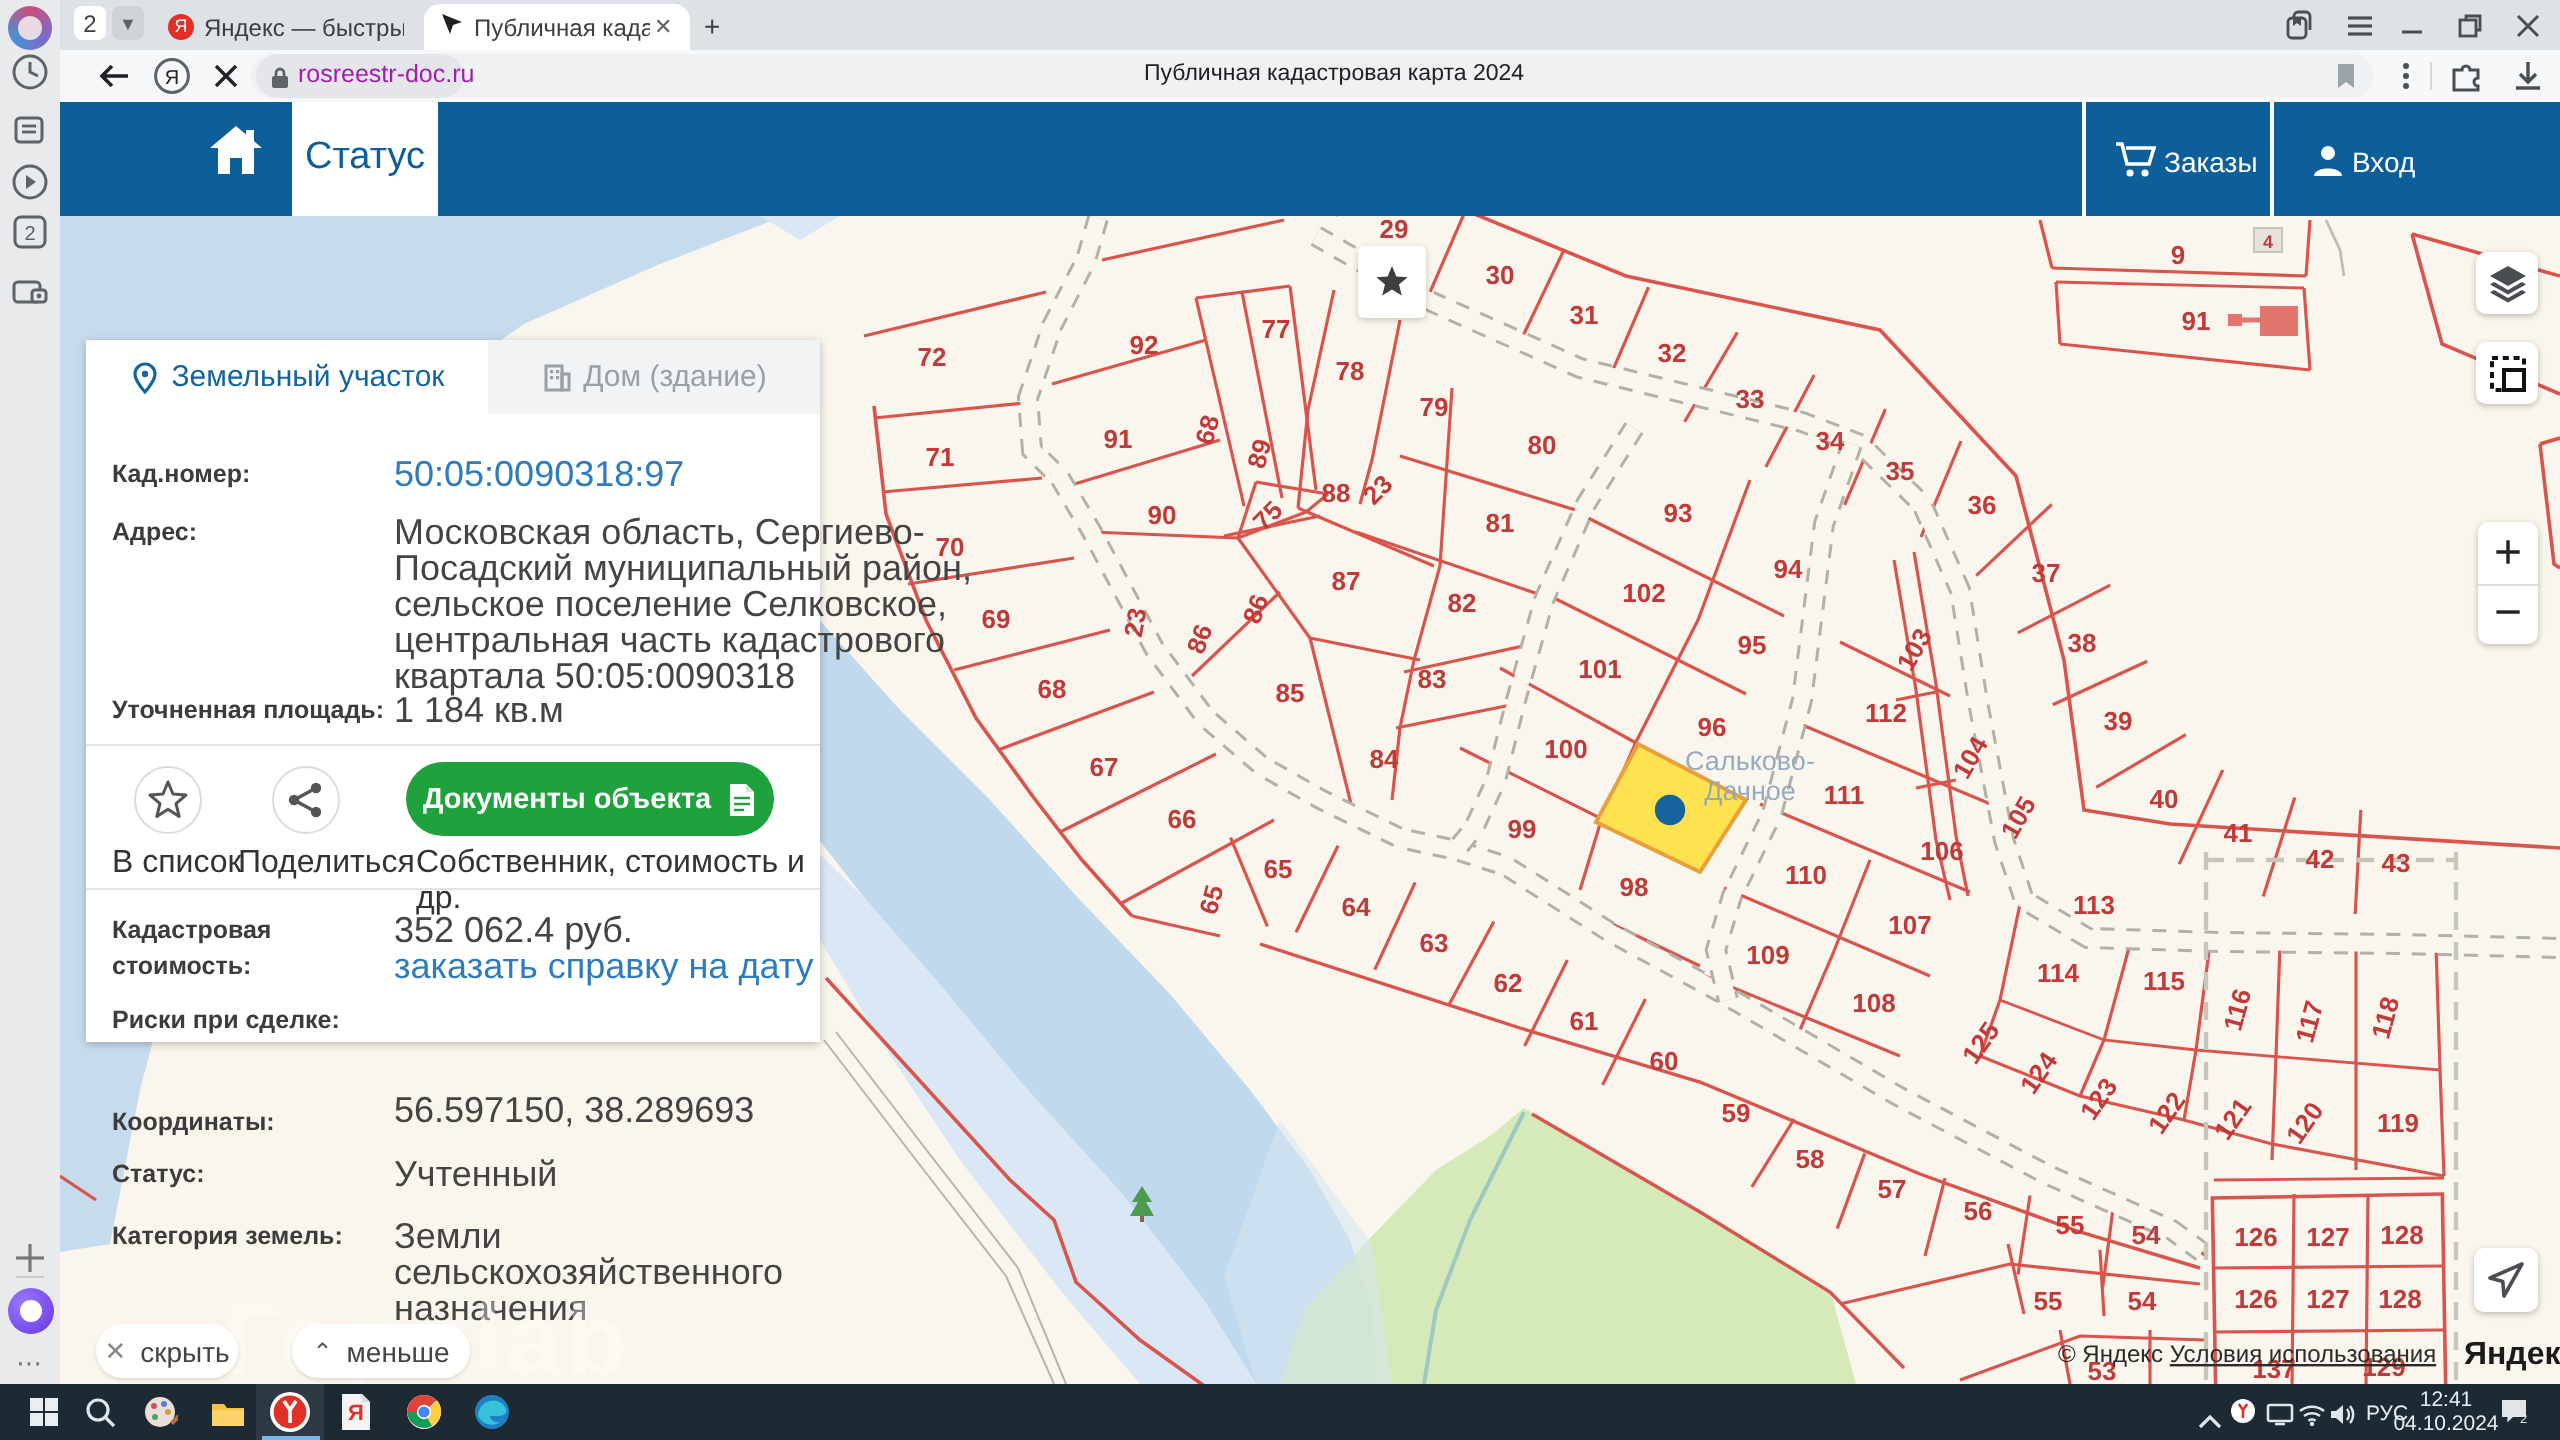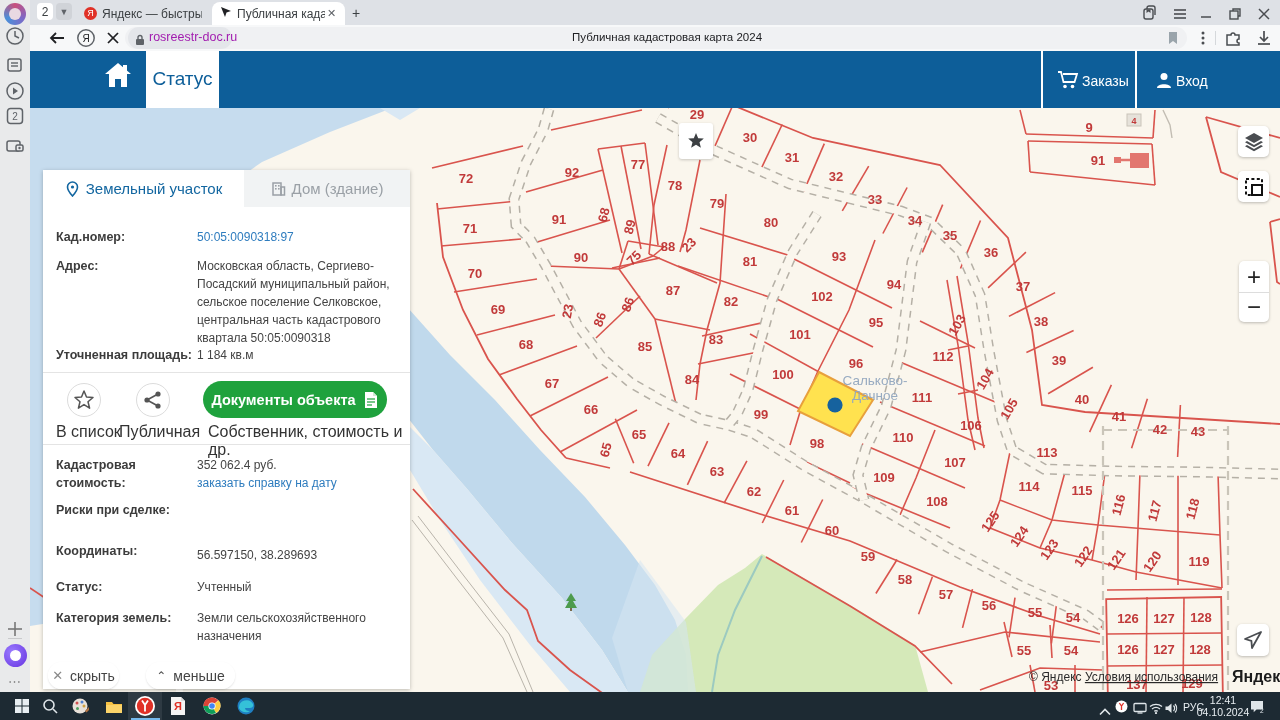--- a/index.html
+++ b/index.html
@@ -5,26 +5,26 @@
 .abs{position:absolute}
 #stage{position:relative;width:1280px;height:720px}
 
 #tabbar{left:30px;top:0;width:1250px;height:25px;background:#dee1e6}
 #toolbar{left:30px;top:25px;width:1250px;height:26px;background:#f7f8f9}
 #sidebar{left:0;top:0;width:30px;height:692px;background:#e9eaeb}
 #bluebar{left:30px;top:51px;width:1250px;height:57px;background:#0d5e99}
 .tab{position:absolute;top:2px;height:23px;border-radius:8px 8px 0 0;font-size:12px;color:#3c4043;display:flex;align-items:center}
 .chip{position:absolute;background:#fff;border-radius:4px;font-size:12px;color:#3c4043;display:flex;align-items:center;justify-content:center}
 
-#panel{left:43px;top:170px;width:367px;height:519px;background:#fff;box-shadow:0 1px 4px rgba(0,0,0,.25)}
+#panel{left:43px;top:170px;width:367px;height:351px;background:#fff;box-shadow:0 1px 4px rgba(0,0,0,.25)}
 #ptabs{position:absolute;left:0;top:0;width:367px;height:37px;background:#f1f3f4}
 #ptab1{position:absolute;left:0;top:0;width:201px;height:37px;background:#fff;color:#1266a0;font-size:15px;display:flex;align-items:center;justify-content:center;gap:6px}
 #ptab2{position:absolute;left:201px;top:0;width:166px;height:37px;color:#9aa0a6;font-size:15px;display:flex;align-items:center;justify-content:center;gap:6px}
 .lbl{position:absolute;left:13px;font-size:12.5px;font-weight:bold;color:#3c3c3c;line-height:18px}
-.val{position:absolute;left:154px;font-size:12px;color:#444;line-height:18px}
+.val{position:absolute;left:154px;font-size:18px;color:#444;line-height:18px}
 .lnk{color:#2e7cbe}
 .hr{position:absolute;left:0;width:367px;height:1px;background:#e4e4e4}
 .cbtn{position:absolute;width:34px;height:34px;border-radius:50%;background:#fff;border:1px solid #dcdcdc;display:flex;align-items:center;justify-content:center}
 .cbl{position:absolute;font-size:16px;color:#333}
 #greenbtn{position:absolute;left:160px;top:211px;width:184px;height:37px;border-radius:19px;background:#1fa23d;color:#fff;font-size:14.5px;font-weight:bold;display:flex;align-items:center;justify-content:center;gap:7px}
 
 #search{left:45px;top:123px;width:626px;height:37px;background:#fff;border-radius:3px;box-shadow:0 1px 3px rgba(0,0,0,.2)}
 #star{left:679px;top:123px;width:34px;height:36px;background:#fff;border-radius:3px;box-shadow:0 1px 3px rgba(0,0,0,.2);display:flex;align-items:center;justify-content:center}
 
 .mctl{position:absolute;background:#fff;border-radius:5px;box-shadow:0 1px 3px rgba(0,0,0,.25);display:flex;align-items:center;justify-content:center}
@@ -340,41 +340,41 @@
   <div class="cbl" style="left:13px;top:253px">В список</div>
   <div class="cbtn" style="left:93px;top:213px">
         <svg width="22" height="22" viewBox="0 0 22 22" style="">
           <circle cx="16" cy="5" r="2.6" fill="#555"></circle>
           <circle cx="5" cy="11" r="2.6" fill="#555"></circle>
           <circle cx="16" cy="17" r="2.6" fill="#555"></circle>
           <line x1="5" y1="11" x2="16" y2="5" stroke="#555" stroke-width="1.6"></line>
           <line x1="5" y1="11" x2="16" y2="17" stroke="#555" stroke-width="1.6"></line>
         </svg>
       </div>
-  <div class="cbl" style="left:76px;top:253px">Публичная</div>
+  <div class="cbl" style="left:76px;top:253px">Поделиться</div>
   <div id="greenbtn">
         <span>Документы объекта</span>
         <svg width="16" height="18" viewBox="0 0 16 18" style="">
           <path d="M2 1 h8 l4 4 v12 h-12 Z" fill="#fff"></path>
           <path d="M10 1 l4 4 h-4 Z" fill="#cfe9d4"></path>
           <line x1="4" y1="8" x2="12" y2="8" stroke="#1fa23d" stroke-width="1.2"></line>
           <line x1="4" y1="11" x2="12" y2="11" stroke="#1fa23d" stroke-width="1.2"></line>
           <line x1="4" y1="14" x2="9" y2="14" stroke="#1fa23d" stroke-width="1.2"></line>
         </svg>
       </div>
   <div class="cbl" style="left:165px;top:253px">Собственник, стоимость и др.</div>
 
   <div class="hr" style="top:274px"></div>
 
   <div class="lbl" style="top:286px;width:130px">Кадастровая стоимость:</div>
   <div class="val" style="top:286px">352 062.4 руб.<br><span class="lnk">заказать справку на дату</span></div>
 
   <div class="lbl" style="top:331px">Риски при сделке:</div>
 
-  <div class="lbl" style="top:372px">Координаты:</div>
+  <div class="lbl" style="top:382px">Координаты:</div>
   <div class="val" style="top:376px">56.597150, 38.289693</div>
 
   <div class="lbl" style="top:408px">Статус:</div>
   <div class="val" style="top:408px">Учтенный</div>
 
   <div class="lbl" style="top:439px">Категория земель:</div>
   <div class="val" style="top:439px;width:190px">Земли сельскохозяйственного назначения</div>
 </div>
 
 <div class="abs" id="wm">Горпlab</div>

